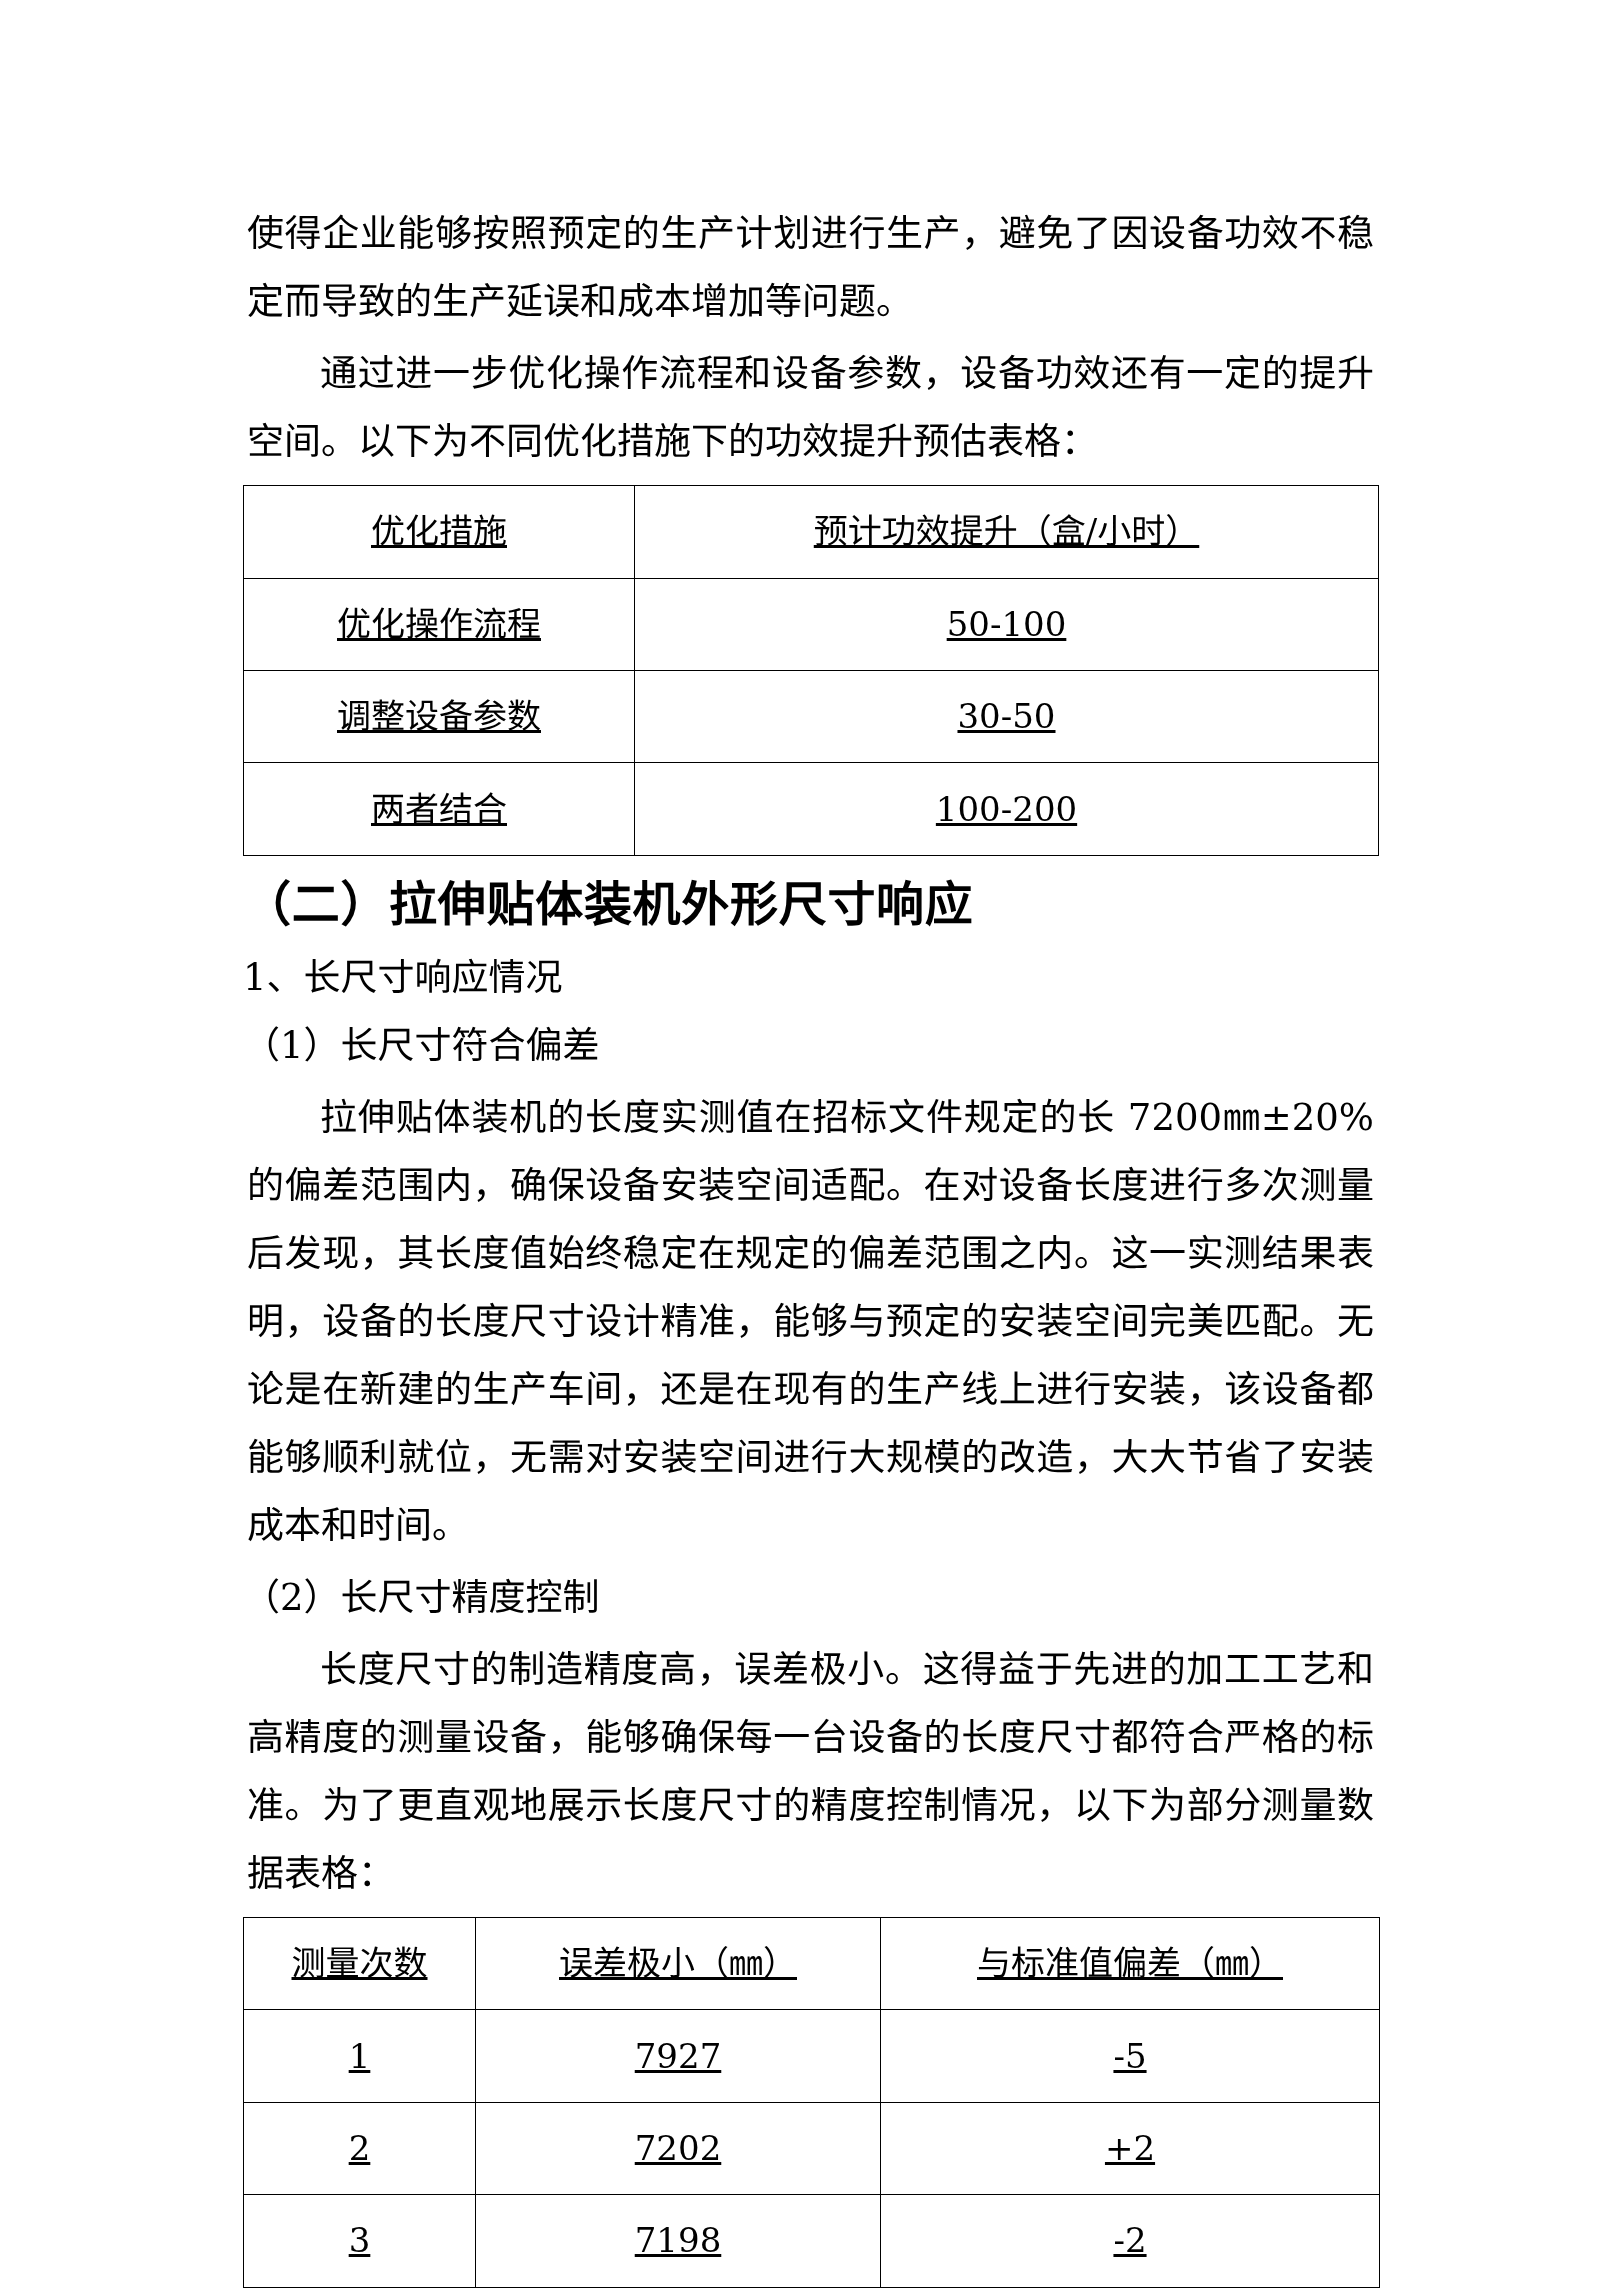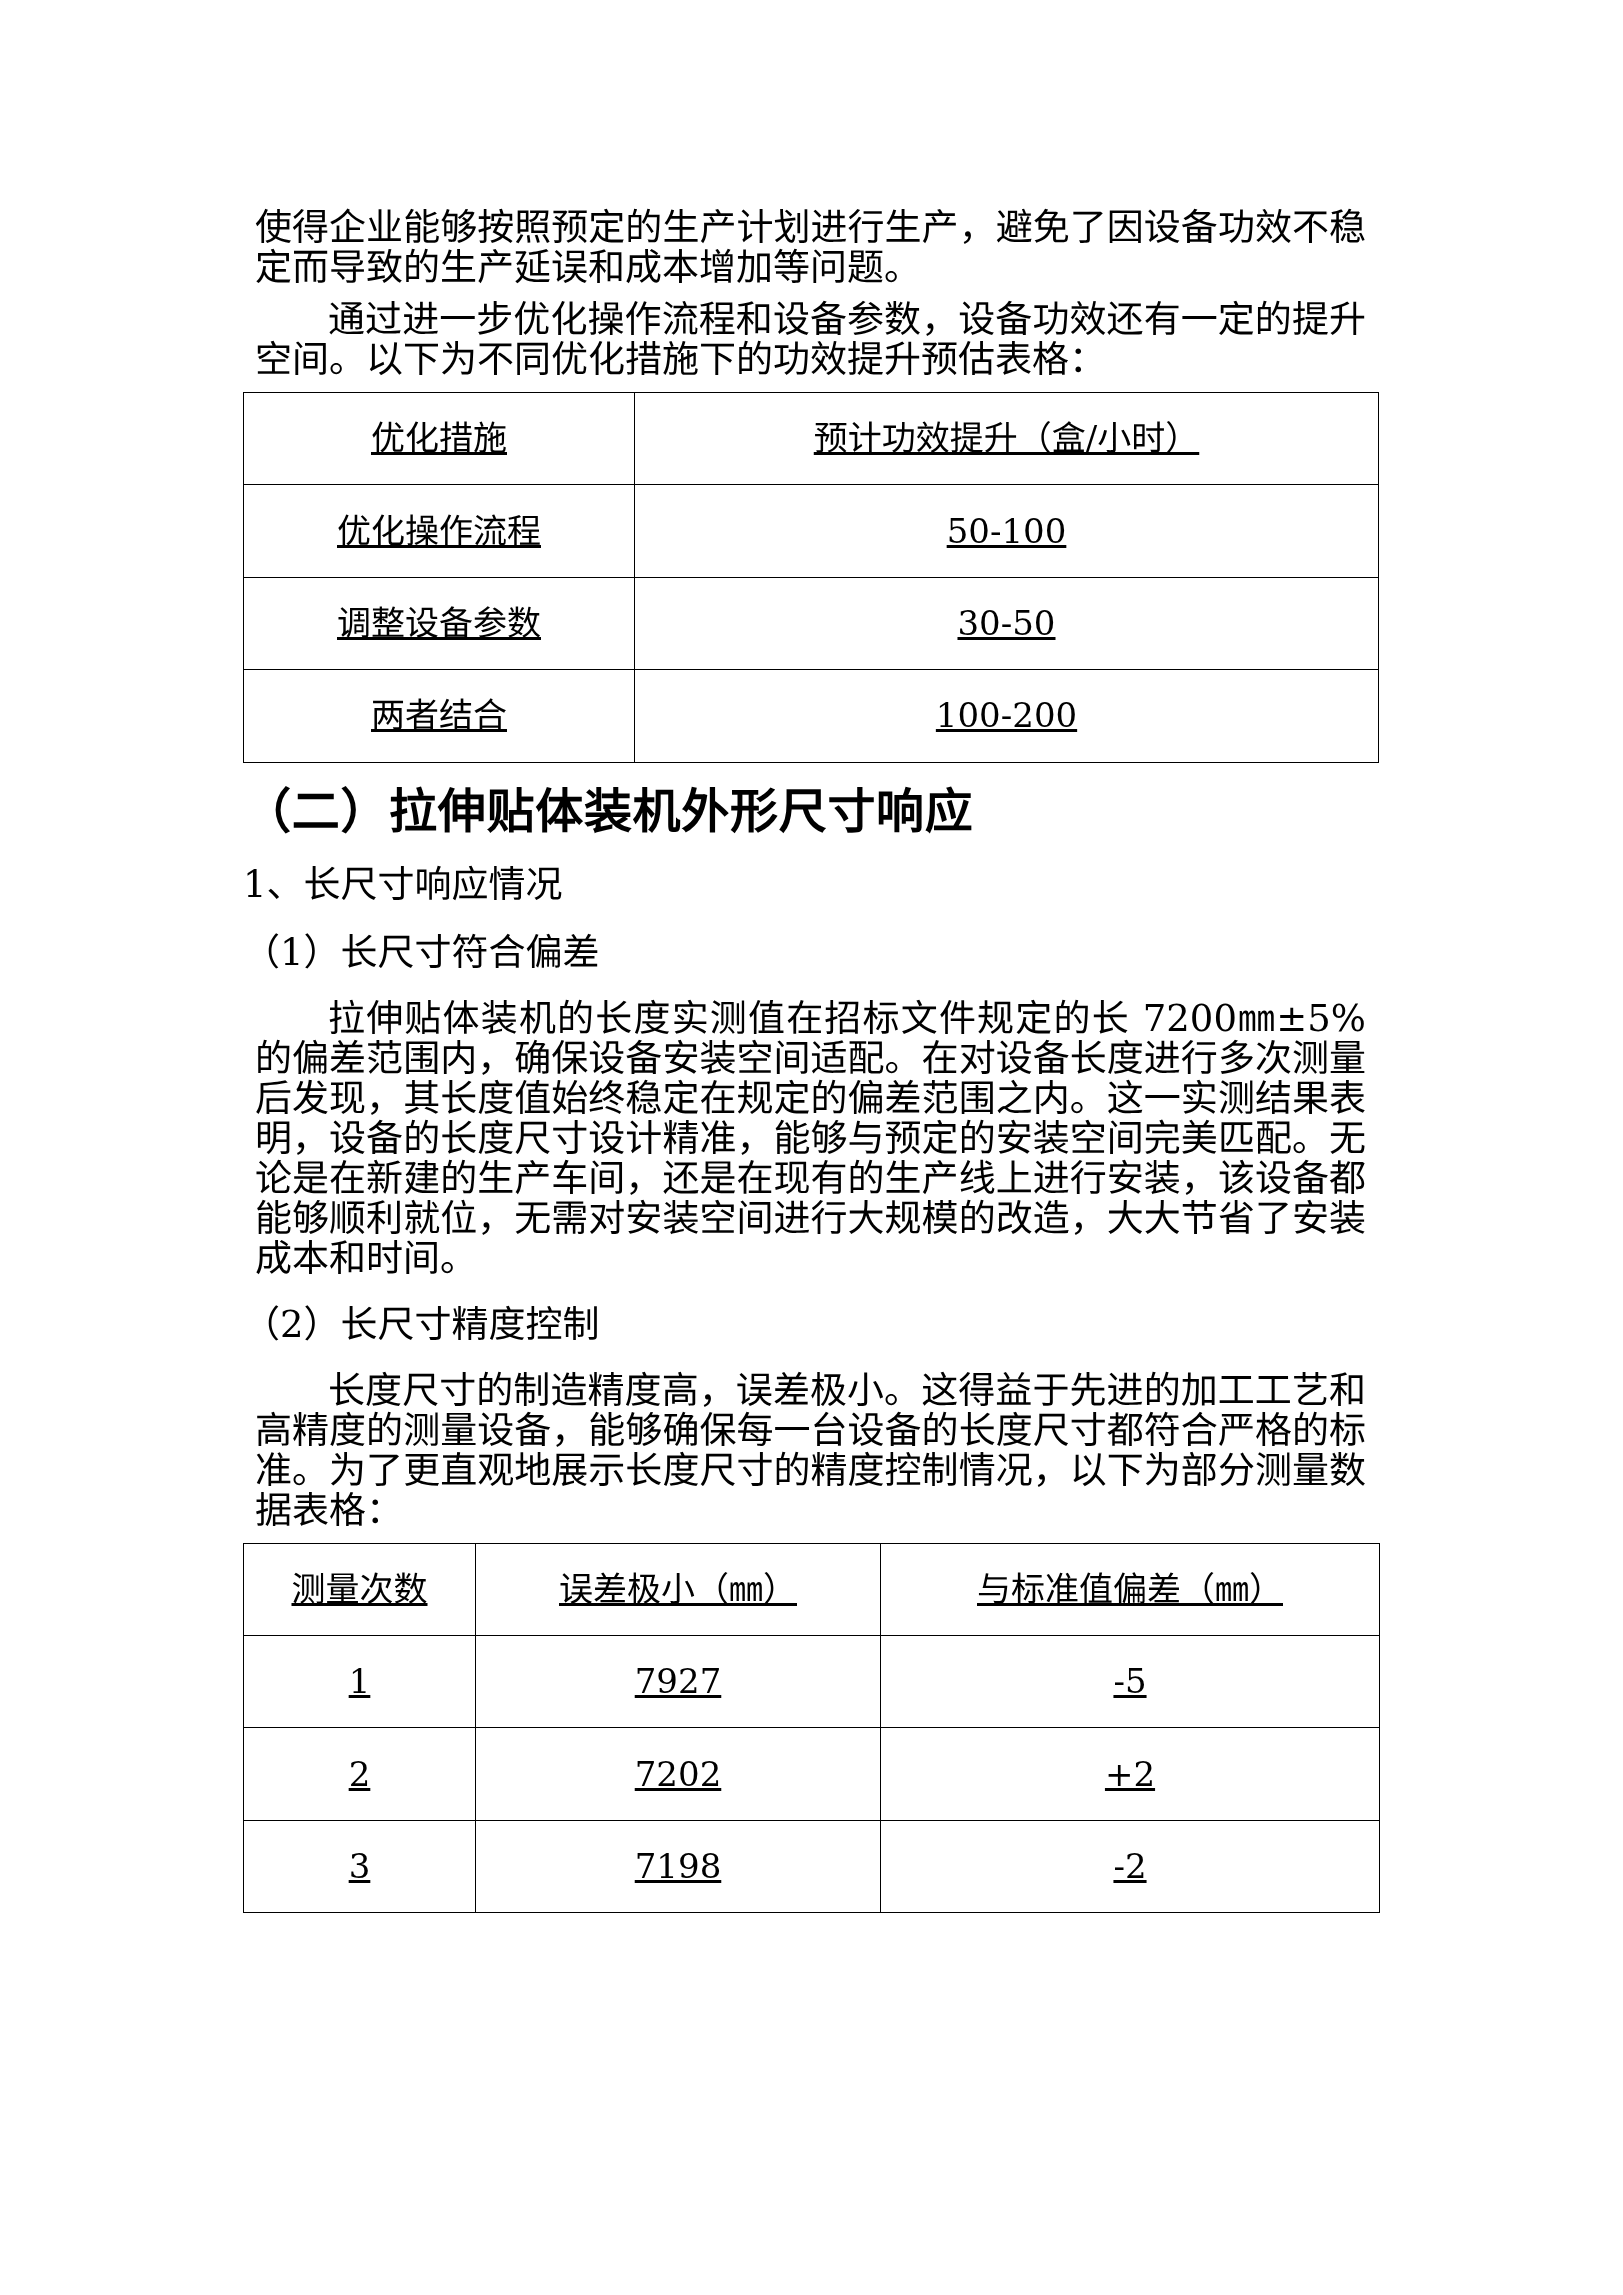--- a/index.html
+++ b/index.html
@@ -20,23 +20,23 @@
     box-sizing: border-box;
     padding: 196px 245px 0 243px;
     overflow: hidden;
   }
   .doc-body {
     width: 1135px;
   }
 
   
   p.para {
-    margin: 12px;
+    margin: 4px;
     font-size: 37px;
-    line-height: 40px;
+    line-height: 68px;
     text-align: justify;
     text-justify: inter-ideograph;
     letter-spacing: 0px;
     word-break: break-all;
   }
   p.indent {
     text-indent: 73px;
   }
   p.flush {
     text-indent: 0;
@@ -121,21 +121,21 @@
         </tr>
       </tbody>
     </table>
 
     <h2 class="section-head">（二）拉伸贴体装机外形尺寸响应</h2>
 
     <p class="sub-head">1、长尺寸响应情况</p>
 
     <p class="sub-head">（1）长尺寸符合偏差</p>
 
-    <p class="para indent">拉伸贴体装机的长度实测值在招标文件规定的长 7200㎜±5%的偏差范围内，确保设备安装空间适配。在对设备长度进行多次测量后发现，其长度值始终稳定在规定的偏差范围之内。这一实测结果表明，设备的长度尺寸设计精准，能够与预定的安装空间完美匹配。无论是在新建的生产车间，还是在现有的生产线上进行安装，该设备都能够顺利就位，无需对安装空间进行大规模的改造，大大节省了安装成本和时间。</p>
+    <p class="para indent">拉伸贴体装机的长度实测值在招标文件规定的长 7200㎜±20%的偏差范围内，确保设备安装空间适配。在对设备长度进行多次测量后发现，其长度值始终稳定在规定的偏差范围之内。这一实测结果表明，设备的长度尺寸设计精准，能够与预定的安装空间完美匹配。无论是在新建的生产车间，还是在现有的生产线上进行安装，该设备都能够顺利就位，无需对安装空间进行大规模的改造，大大节省了安装成本和时间。</p>
 
     <p class="sub-head">（2）长尺寸精度控制</p>
 
     <p class="para indent">长度尺寸的制造精度高，误差极小。这得益于先进的加工工艺和高精度的测量设备，能够确保每一台设备的长度尺寸都符合严格的标准。为了更直观地展示长度尺寸的精度控制情况，以下为部分测量数据表格：</p>
 
     <table class="doc-table t-measure">
       <colgroup>
           <col class="m1">
           <col class="m2">
           <col class="m3">

